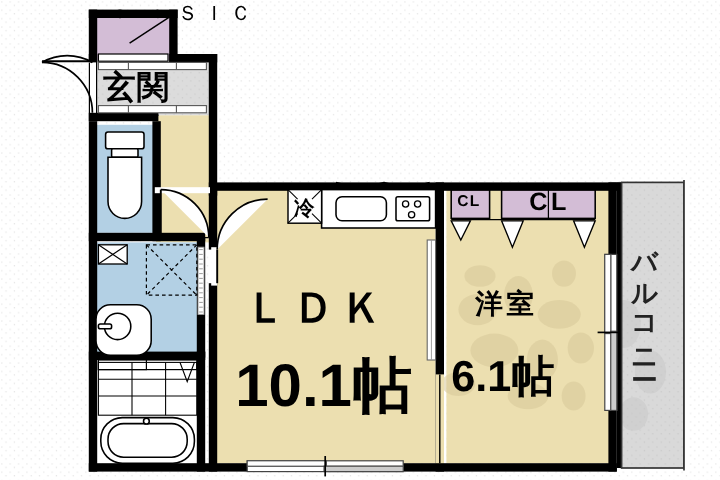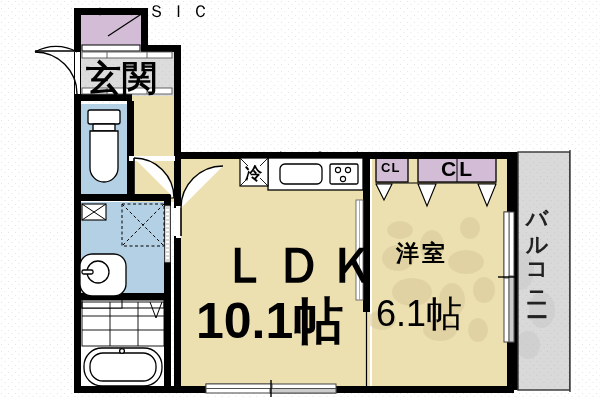--- a/index.html
+++ b/index.html
@@ -282,27 +282,27 @@
       <line x1="240" y1="186" x2="248" y2="178" stroke="#000000" stroke-width="0.9"></line>
       <line x1="268" y1="186" x2="260" y2="178" stroke="#000000" stroke-width="0.9"></line>
     </g>
 
     <line x1="108" y1="36" x2="143" y2="13" stroke="#000000" stroke-width="1.2"></line>
   </svg>
   </div>
 
   <div style="position:absolute;left:148px;top:0px;font-size:17px;letter-spacing:5px;color:#000;">ＳＩＣ</div>
 
-  <div style="position:absolute;left:86px;top:55px;font-size:35px;font-weight:700;color:#000;letter-spacing:1px;">玄関</div>
-
-  <div style="position:absolute;left:204px;top:233px;font-size:49px;font-weight:700;color:#000;letter-spacing:5px;margin-left:17px;">ＬＤＫ</div>
+  <div style="position:absolute;left:86px;top:55px;font-size:27px;font-weight:700;color:#000;letter-spacing:1px;">玄関</div>
+
+  <div style="position:absolute;left:204px;top:233px;font-size:35px;font-weight:700;color:#000;letter-spacing:5px;">ＬＤＫ</div>
   <div style="position:absolute;left:196px;top:288px;font-size:50px;font-weight:700;color:#000;letter-spacing:0px;">10.1帖</div>
 
   <div style="position:absolute;left:396px;top:238px;font-size:23px;font-weight:700;color:#000;letter-spacing:3px;">洋室</div>
-  <div style="position:absolute;left:376px;top:290px;font-size:36px;font-weight:400;color:#000;">6.1帖</div>
+  <div style="position:absolute;left:376px;top:290px;font-size:36px;font-weight:700;color:#000;">6.1帖</div>
 
   <div style="position:absolute;left:381px;top:160px;font-size:13px;font-weight:700;color:#000;letter-spacing:1px;">CL</div>
   <div style="position:absolute;left:441px;top:157px;font-size:21px;font-weight:700;color:#000;letter-spacing:3px;">CL</div>
 
   <div style="position:absolute;left:526px;top:193px;font-size:22px;font-weight:700;color:#222;
               writing-mode:vertical-rl;text-orientation:upright;letter-spacing:3px;line-height:1;">バルコニー</div>
 
   <div style="position:absolute;left:245px;top:162px;font-size:17px;font-weight:700;color:#000;">冷</div>
 </div>
 

